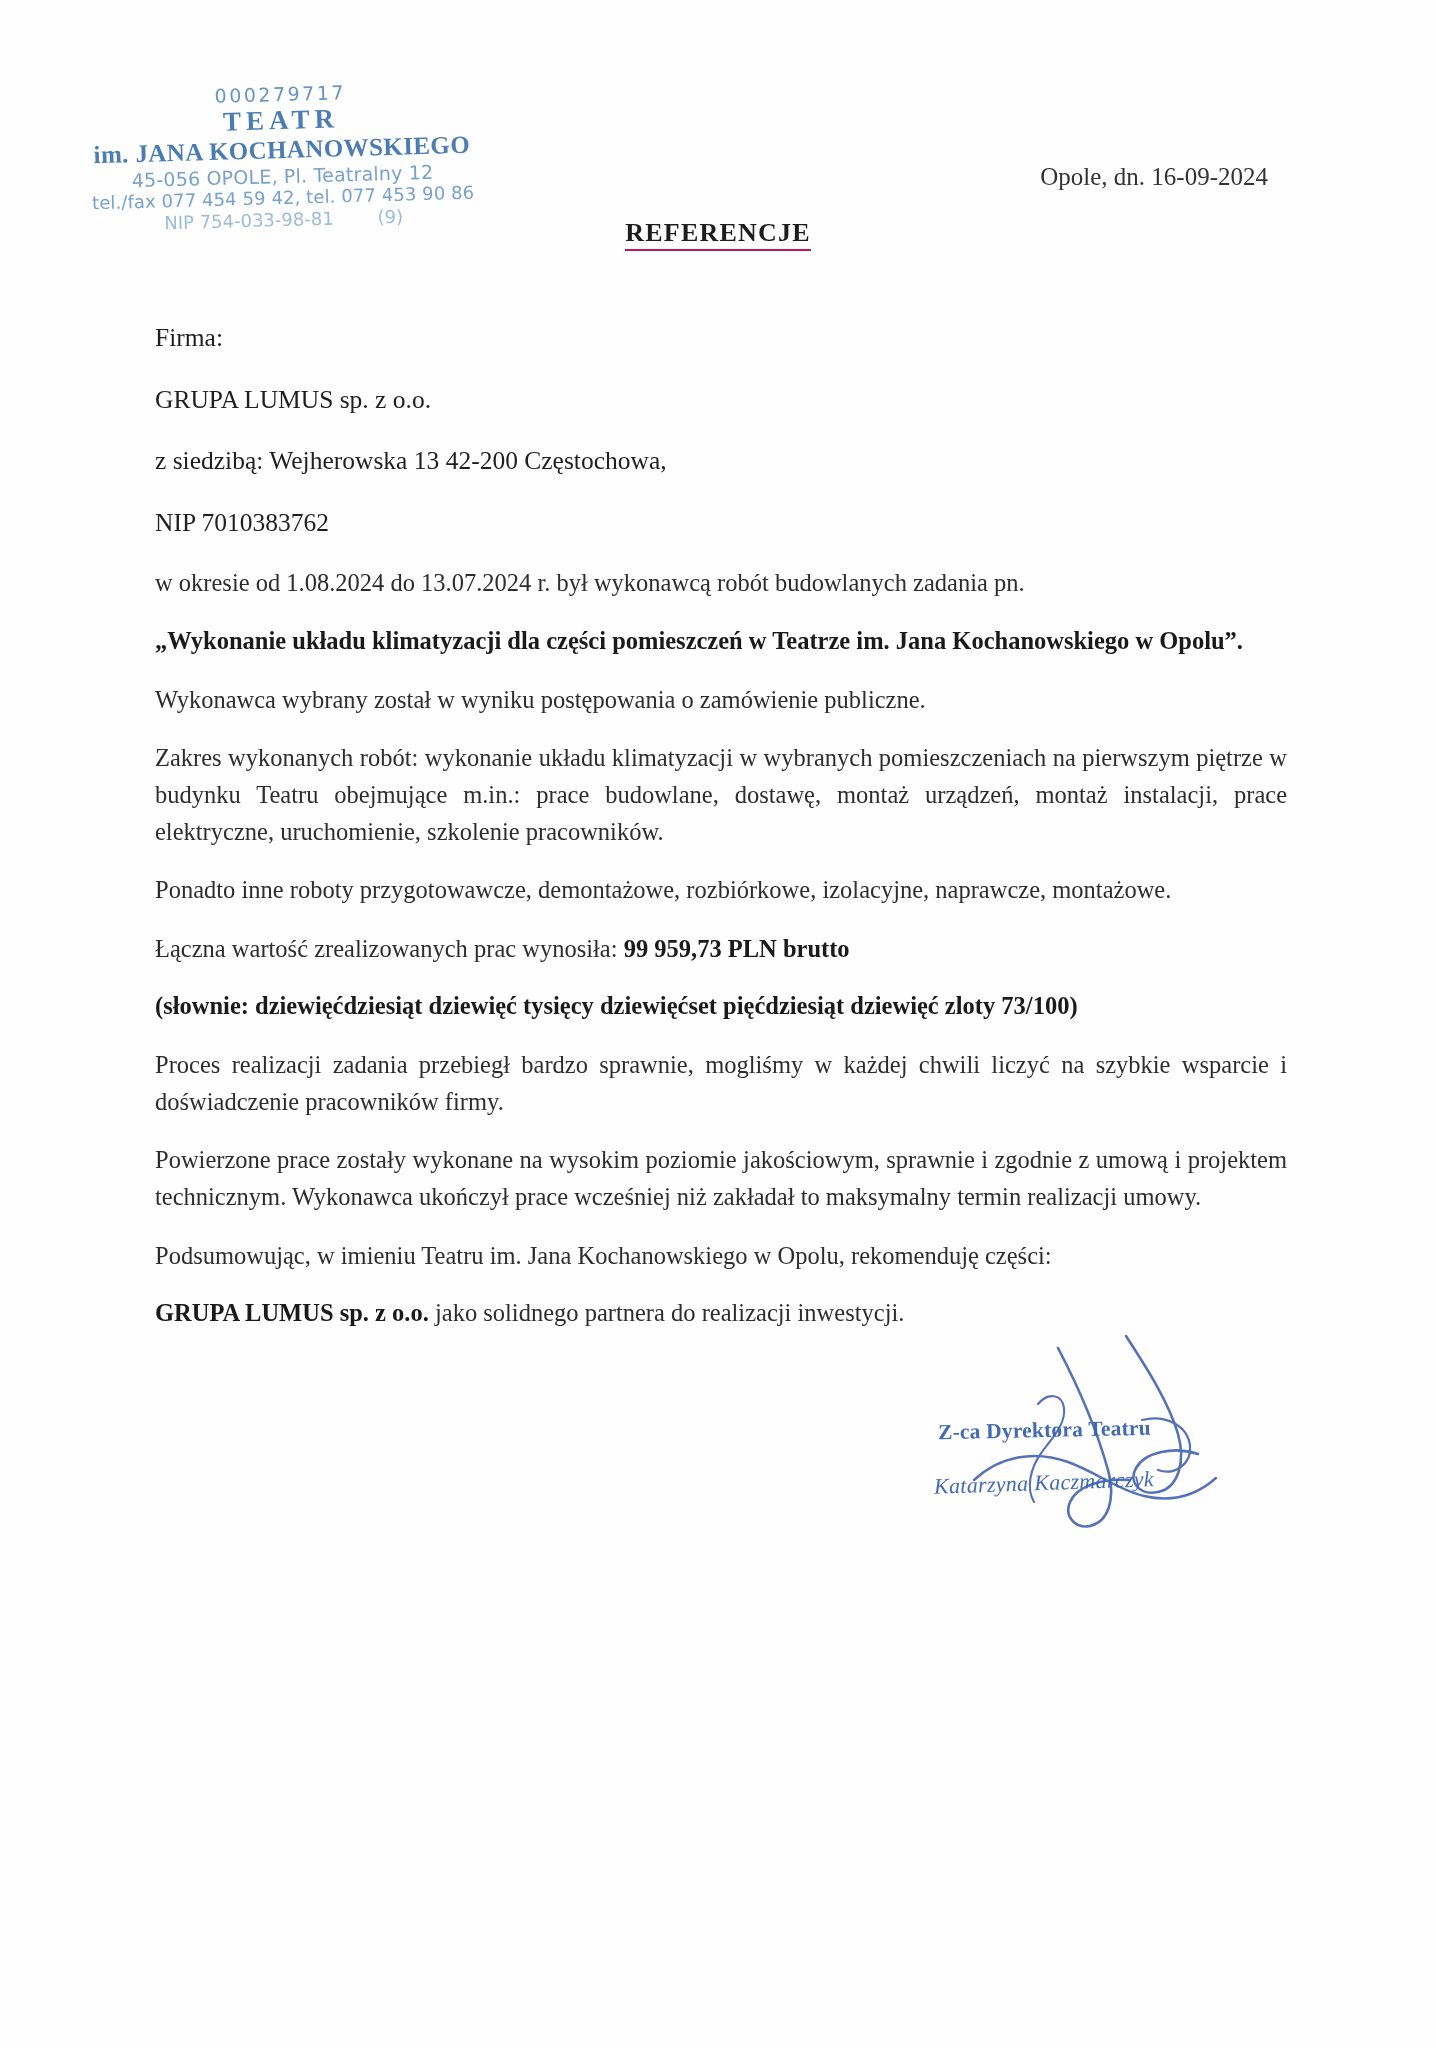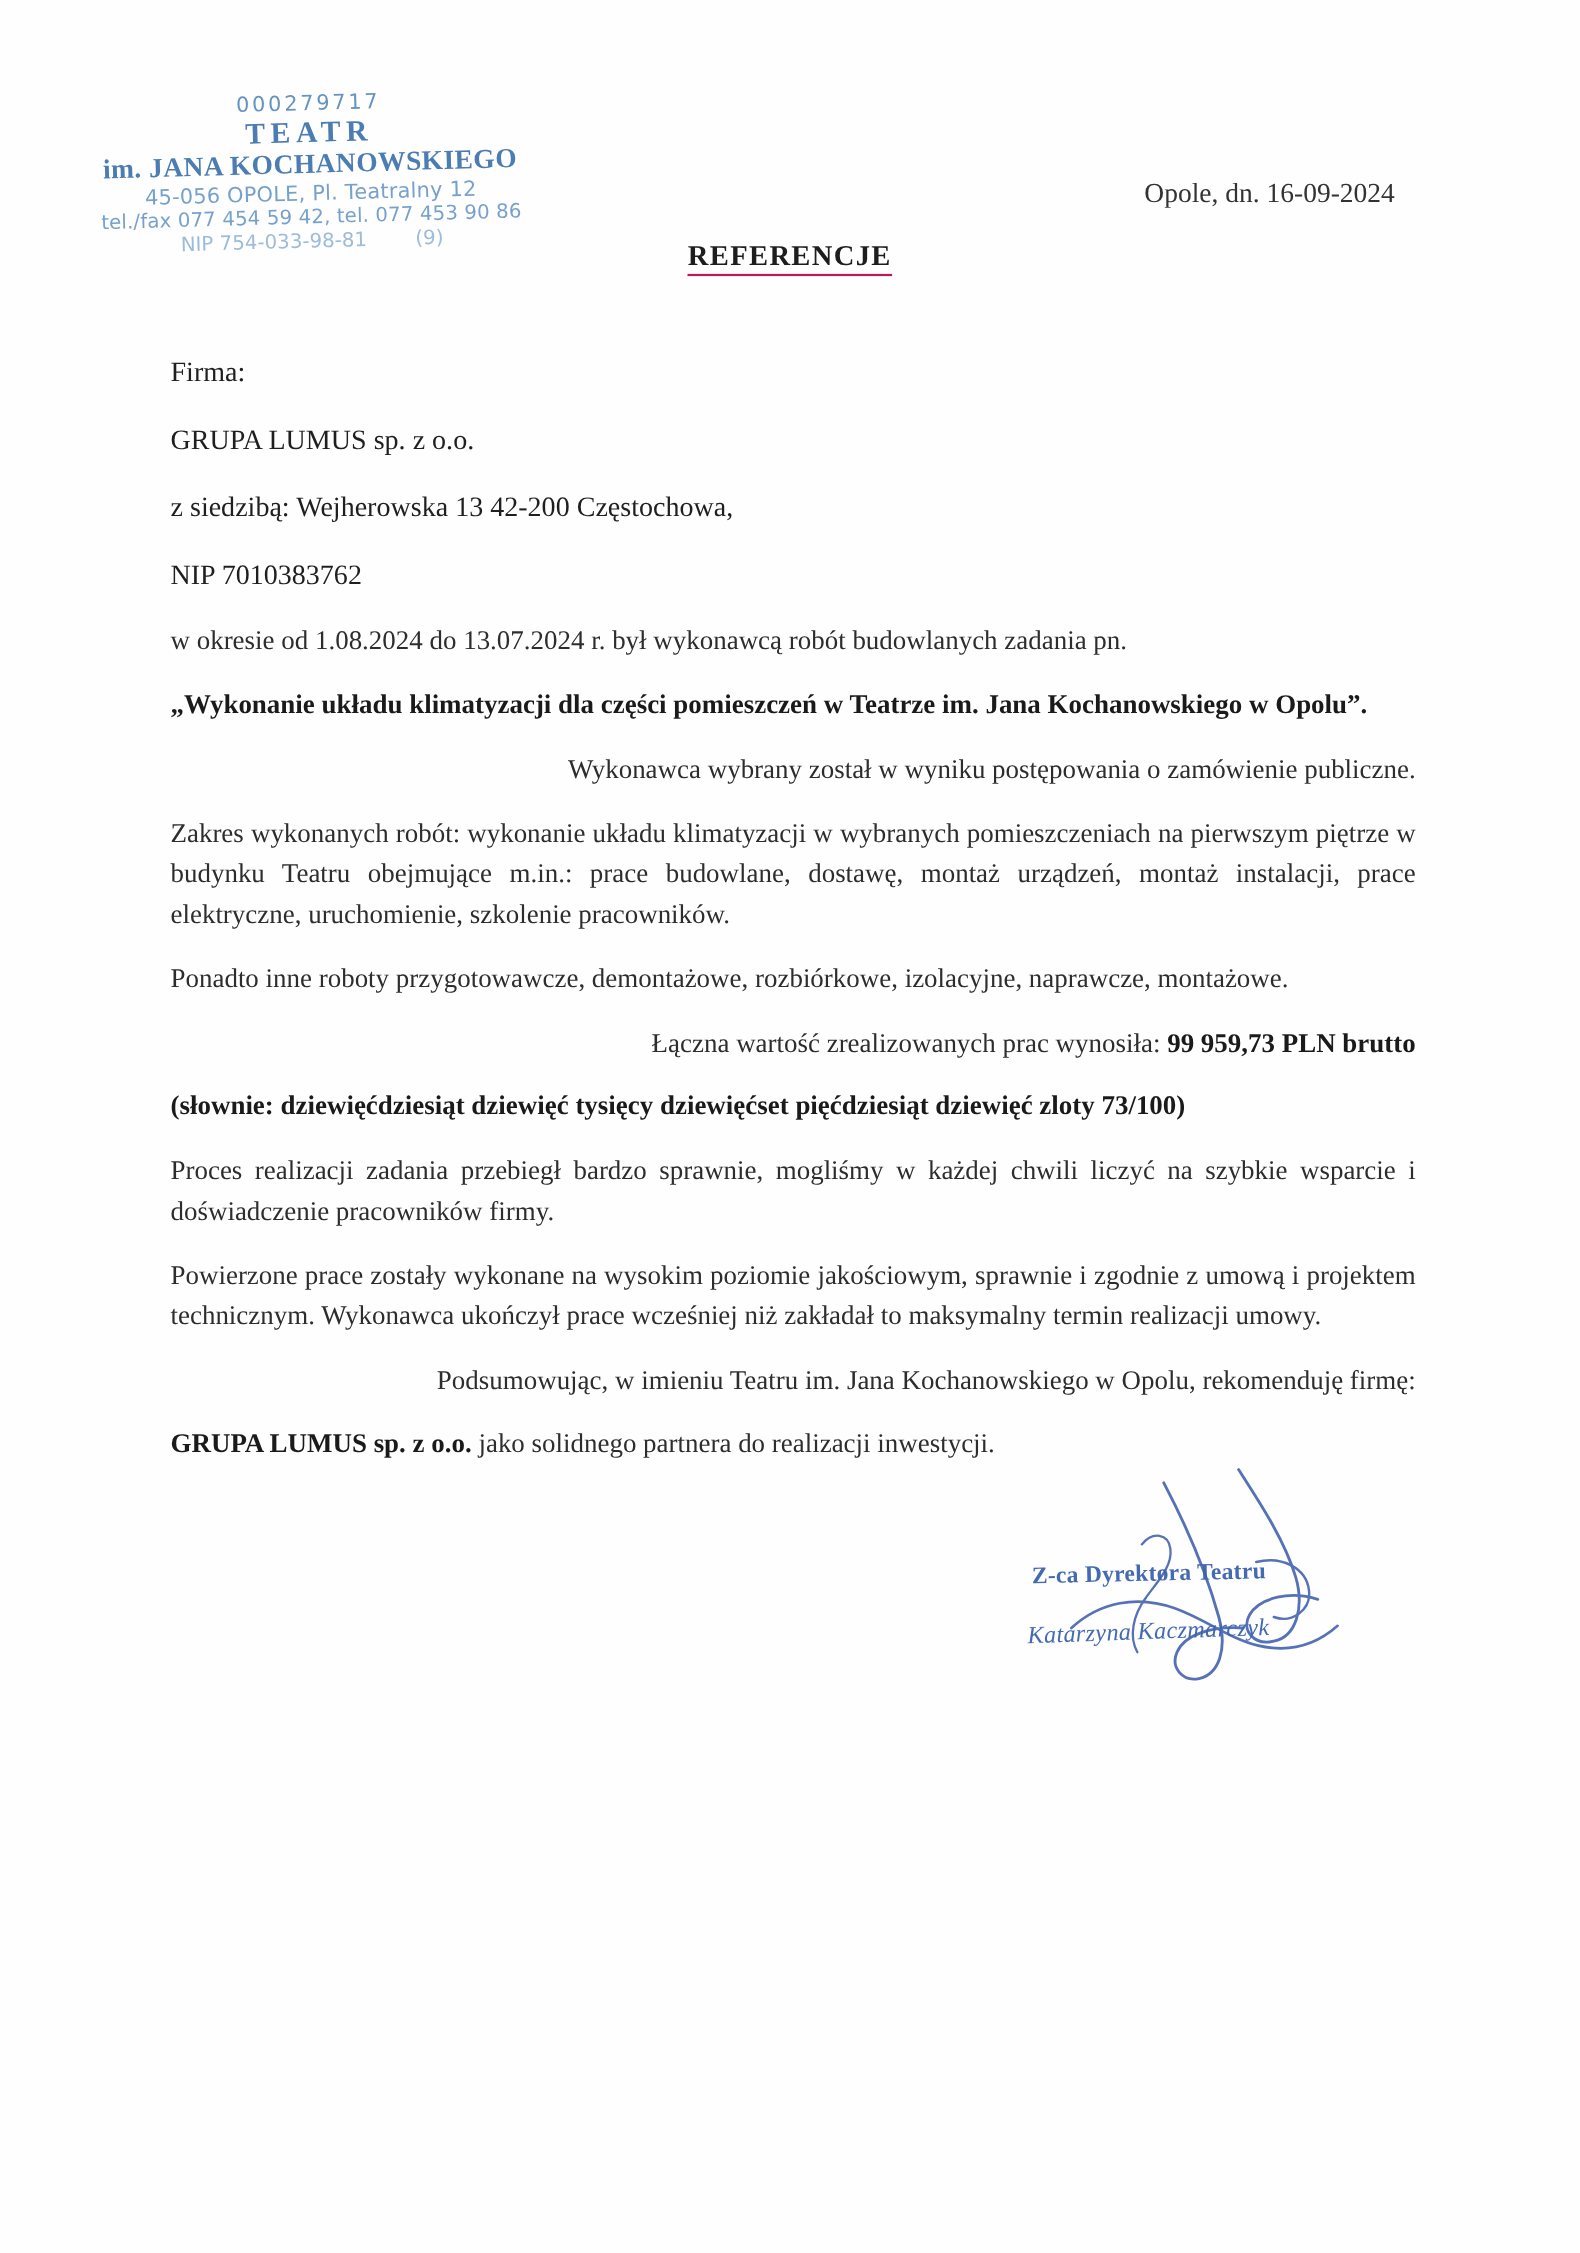--- a/index.html
+++ b/index.html
@@ -127,21 +127,21 @@
     color: #1f1f1f;
   }
 
   p.para {
     margin: 0 0 21px 0;
     font-size: 24.5px;
     line-height: 1.52;
     text-align: justify;
     color: #2d2d2d;
   }
-  p.para.nojust { text-align: right; }
+  p.para.nojust { text-align: left; }
   p.para b { font-weight: bold; color: #1a1a1a; }
 
   .amount-words {
     margin: 0 0 21px 0;
     font-size: 24.5px;
     line-height: 1.5;
     font-weight: bold;
     color: #1a1a1a;
   }
 
@@ -239,21 +239,21 @@
     <p class="para nojust">
       <span>Łączna wartość zrealizowanych prac wynosiła: </span><b>99 959,73  PLN brutto</b>
     </p>
 
     <p class="amount-words">(słownie: dziewięćdziesiąt dziewięć tysięcy dziewięćset pięćdziesiąt dziewięć zloty 73/100)</p>
 
     <p class="para">Proces realizacji zadania przebiegł bardzo sprawnie, mogliśmy w każdej chwili liczyć na szybkie wsparcie i doświadczenie pracowników firmy.</p>
 
     <p class="para">Powierzone prace zostały wykonane na wysokim poziomie jakościowym, sprawnie i zgodnie z umową i projektem technicznym. Wykonawca ukończył prace wcześniej niż zakładał to maksymalny termin realizacji umowy.</p>
 
-    <p class="para nojust">Podsumowując, w imieniu Teatru im. Jana Kochanowskiego w Opolu, rekomenduję firmę:</p>
+    <p class="para nojust">Podsumowując, w imieniu Teatru im. Jana Kochanowskiego w Opolu, rekomenduję części:</p>
 
     <p class="recommend-final">
       <b>GRUPA LUMUS sp. z o.o.</b><span> jako solidnego partnera do realizacji inwestycji.</span>
     </p>
 
   </div>
 
   <div class="signature-zone">
 
     <svg class="sig-svg" viewBox="0 0 330 220" aria-hidden="true">

